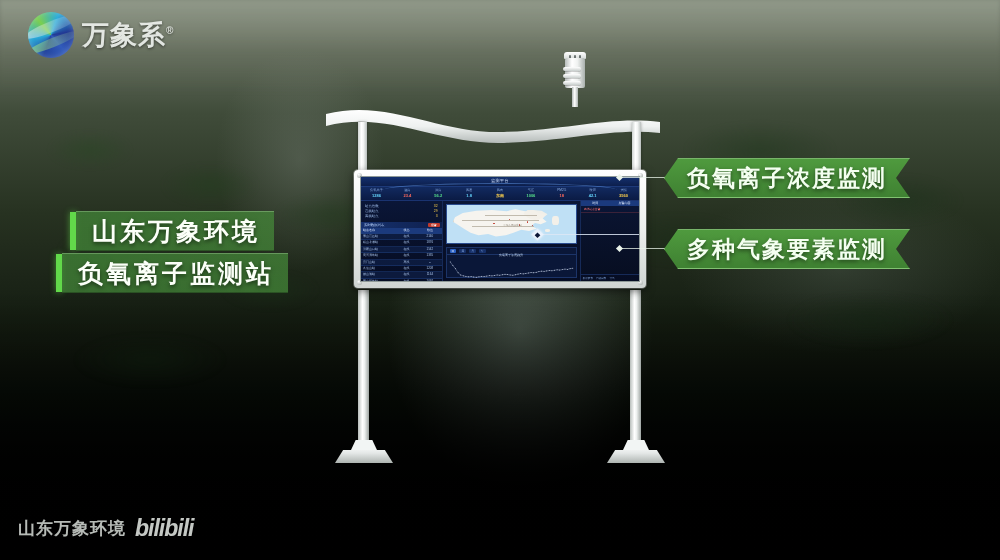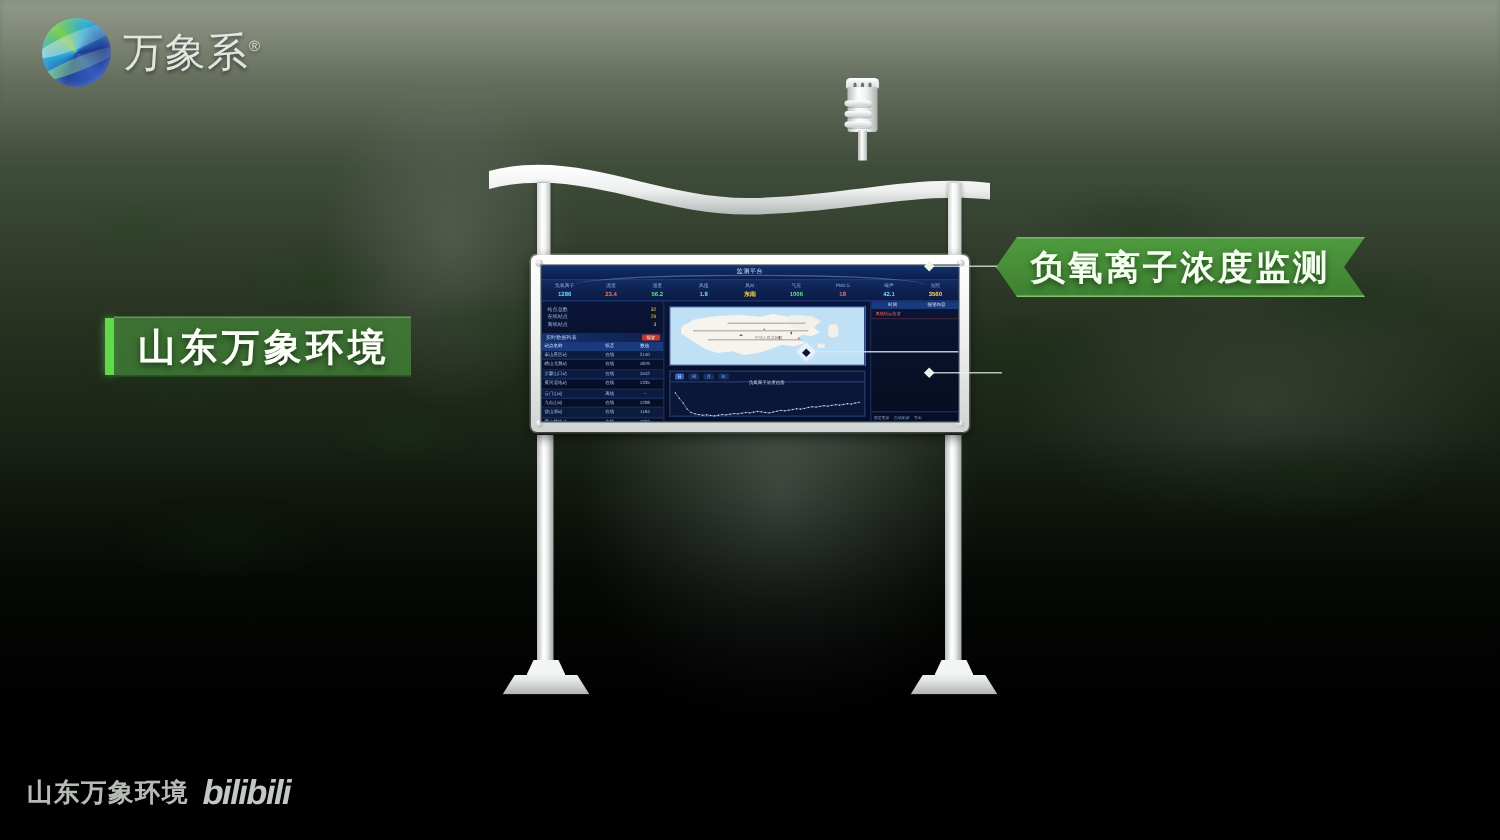--- a/index.html
+++ b/index.html
@@ -38,21 +38,21 @@
 
   
   .logo{position:absolute;left:28px;top:12px;display:flex;align-items:center;gap:8px;opacity:.88;}
   .logo-globe{position:relative;width:46px;height:46px;border-radius:50%;overflow:hidden;
     background:conic-gradient(from 200deg,#1b3fa8,#1fb0e8,#7ad94a,#1fb0e8,#17309a,#2a58c8,#1b3fa8);
     box-shadow:0 0 6px rgba(255,255,255,.25) inset;}
   .logo-globe:after{content:"";position:absolute;left:-6px;top:9px;width:60px;height:11px;border-radius:50%;
     background:linear-gradient(90deg,rgba(255,255,255,.55),rgba(255,255,255,.05));transform:rotate(-22deg);}
   .logo-globe:before{content:"";position:absolute;left:-4px;top:26px;width:58px;height:9px;border-radius:50%;
     background:linear-gradient(90deg,rgba(180,255,120,.6),rgba(255,255,255,.05));transform:rotate(-22deg);}
-  .logo-text{color:#f2f5f2;font-size:27px;font-weight:normal;letter-spacing:1px;
+  .logo-text{color:#f2f5f2;font-size:27px;font-weight:bold;letter-spacing:1px;
     text-shadow:0 1px 3px rgba(0,0,0,.6);}
   .logo-r{font-size:10px;vertical-align:super;color:#e8ece8;}
 
   
   .kiosk{position:absolute;left:330px;top:60px;width:330px;height:400px;}
 
   
   .beam{position:absolute;left:-12px;top:40px;width:350px;height:60px;}
   .post{position:absolute;background:linear-gradient(90deg,#cfd4d2,#ffffff 38%,#f2f4f3 62%,#b9bfbd);
     box-shadow:0 0 3px rgba(0,0,0,.35);}
@@ -480,28 +480,37 @@
       </div>
     </div>
   </div>
 
   <div class="lbl-left" id="lblA">
     <div class="accent"></div>
     <div class="body">
       <span class="txt">山东万象环境</span>
     </div>
   </div>
+  <div class="lbl-left" id="lblB">
+    <div class="accent"></div>
+    <div class="body">
+      <span class="txt">负氧离子监测站</span>
+    </div>
+  </div>
 
   <div class="conn-dot" id="dotA"></div>
   <div class="connector" id="conA"></div>
   <div class="lbl-right" id="banA">
     <span class="txt">负氧离子浓度监测</span>
   </div>
 
   <div class="conn-dot" id="dotB"></div>
   <div class="connector" id="conB"></div>
+  <div class="lbl-right" id="banB">
+    <span class="txt">多种气象要素监测</span>
+  </div>
 
   <div class="wm">
     <span class="wm-text">山东万象环境</span>
     <span class="wm-bili">bilibili</span>
   </div>
 
 </div>
 
 </body></html>

